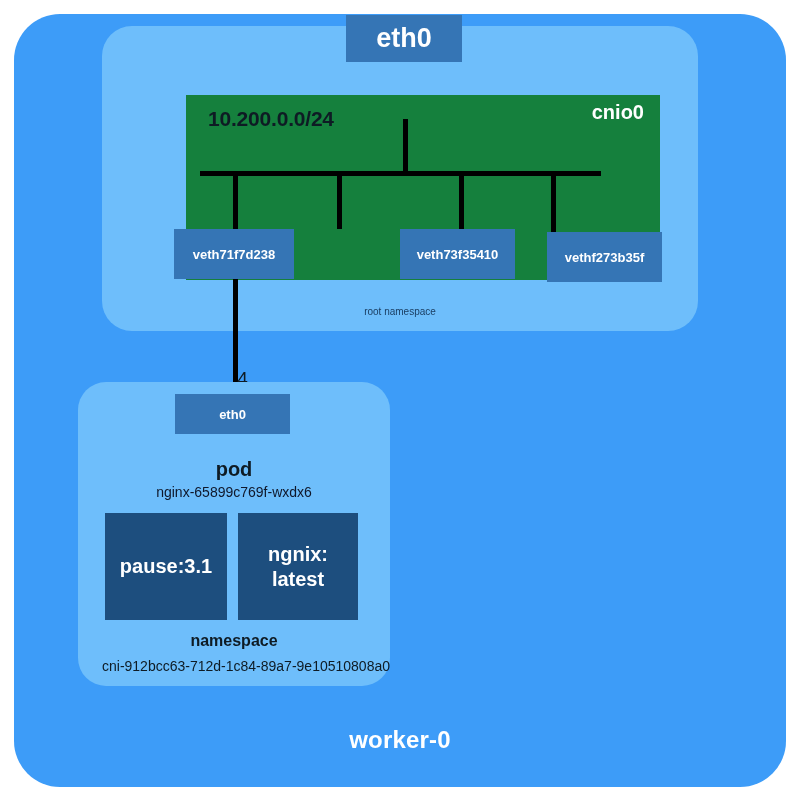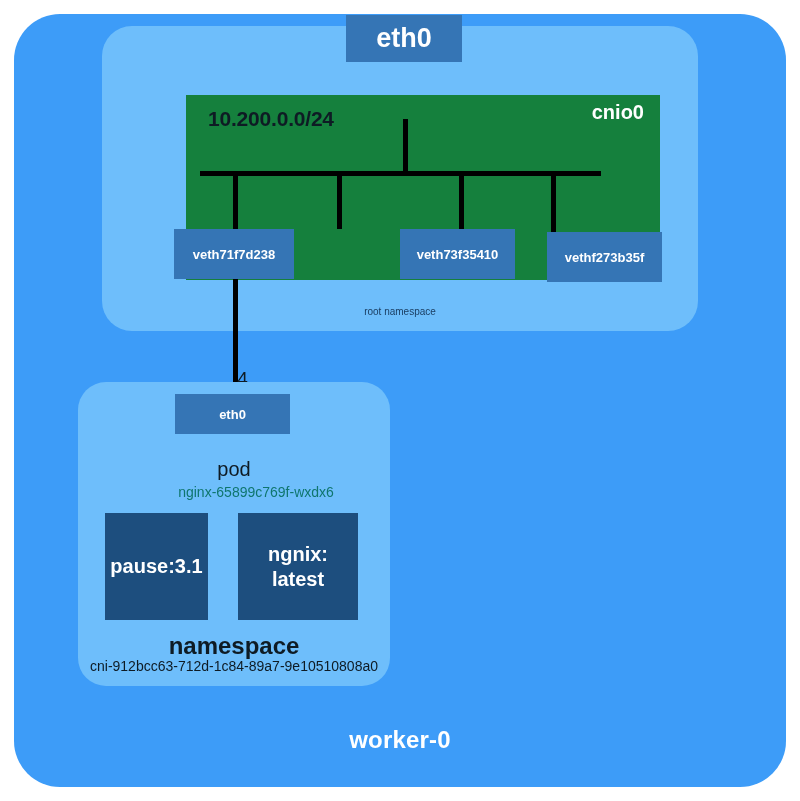--- a/index.html
+++ b/index.html
@@ -155,50 +155,49 @@
   }
 
   .pod-title {
     position: absolute;
     left: 78px;
     width: 312px;
     top: 458px;
     text-align: center;
     color: #0e1b24;
     font-size: 20px;
-    font-weight: normal;
+    font-weight: bold;
   }
   .pod-sub {
     position: absolute;
     left: 78px;
     width: 312px;
     top: 484px;
     text-align: center;
-    color: #0f766e;
+    color: #0f172a;
     font-size: 14px;
     font-weight: normal;
-    padding-left: 22px;
   }
 
   .ns-title {
     position: absolute;
     left: 78px;
     width: 312px;
     top: 632px;
     text-align: center;
     color: #0e1b24;
-    font-size: 24px;
+    font-size: 16px;
     font-weight: bold;
   }
   .ns-sub {
     position: absolute;
     left: 78px;
     width: 312px;
     top: 658px;
-    text-align: center;
+    text-align: right;
     color: #0e1b24;
     font-size: 14px;
     font-weight: normal;
   }
 
   
   .container-box {
     position: absolute;
     background: #1d4e7e;
     color: #ffffff;
@@ -261,21 +260,21 @@
 
   <div class="pod-ns"></div>
 
   <div class="iface-box eth0-pod" style="left:175px; top:394px; width:115px; height:40px;">
     <span>eth0</span>
   </div>
 
   <div class="pod-title">pod</div>
   <div class="pod-sub">nginx-65899c769f-wxdx6</div>
 
-  <div class="container-box" style="left:105px; top:513px; width:103px; height:107px;">
+  <div class="container-box" style="left:105px; top:513px; width:122px; height:107px;">
     <span>pause:3.1</span>
   </div>
 
   <div class="container-box" style="left:238px; top:513px; width:120px; height:107px;">
     <span>ngnix:<br>latest</span>
   </div>
 
   <div class="ns-title">namespace</div>
   <div class="ns-sub">cni-912bcc63-712d-1c84-89a7-9e10510808a0</div>
 

